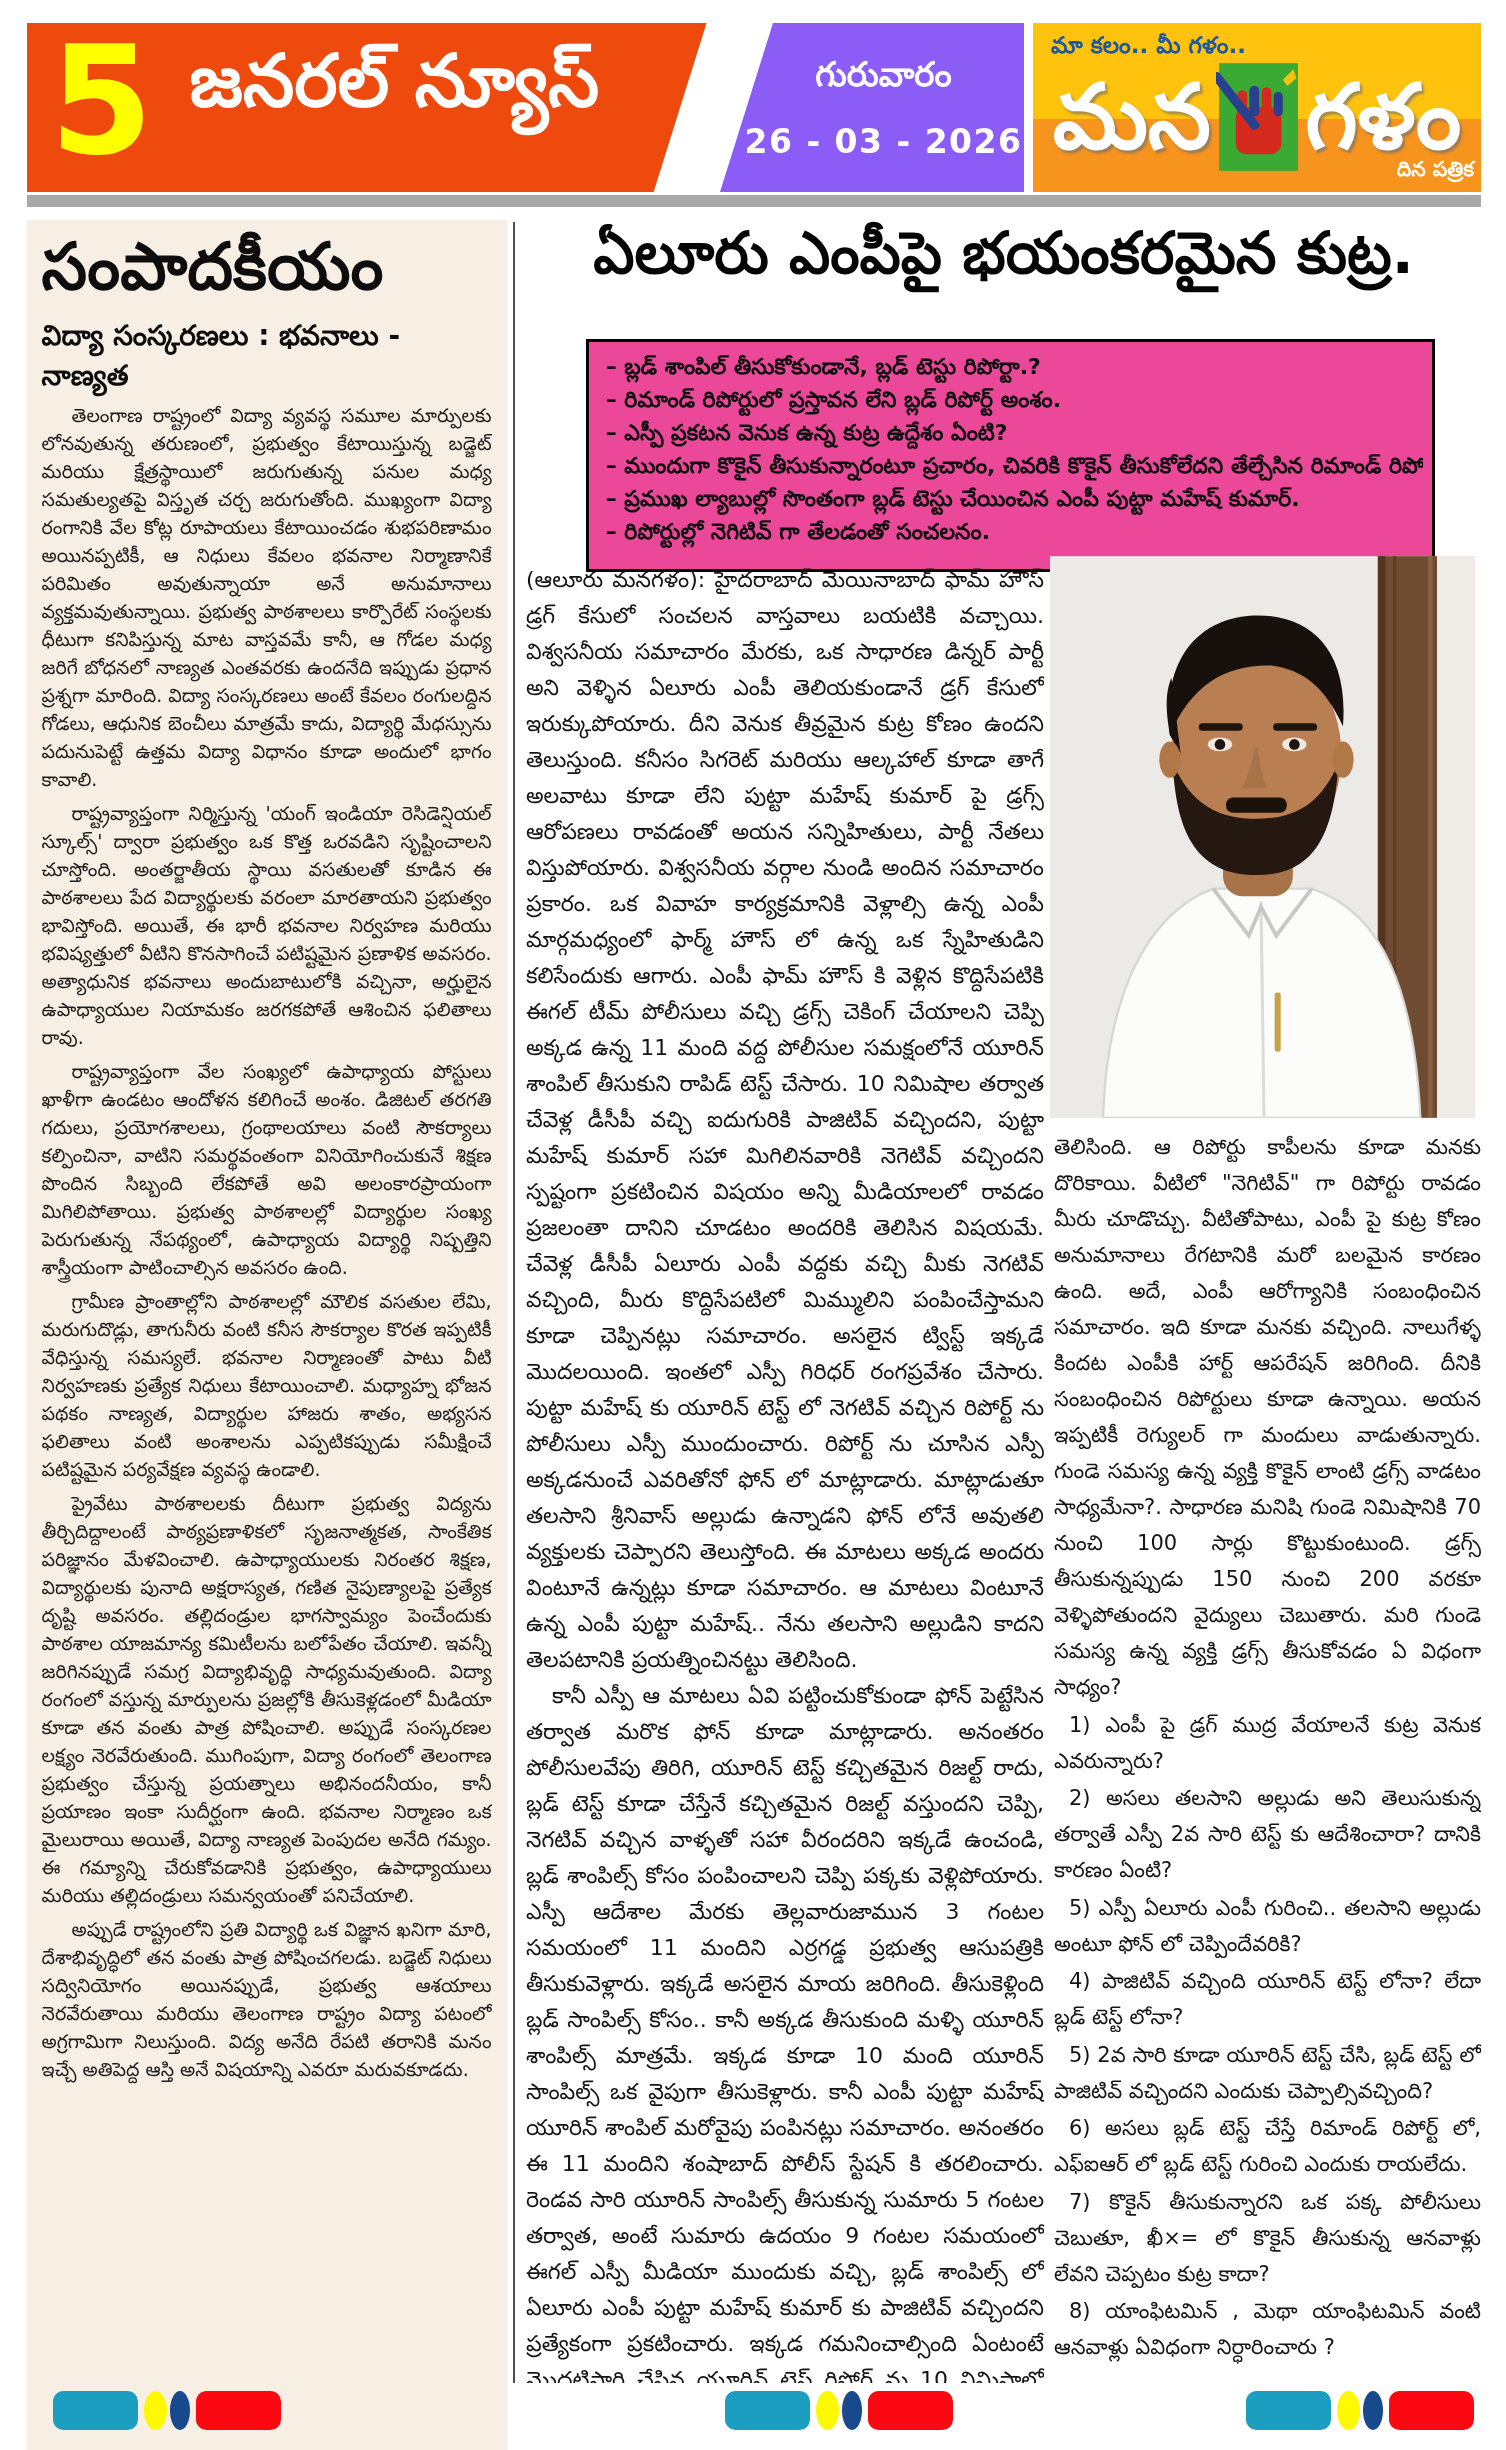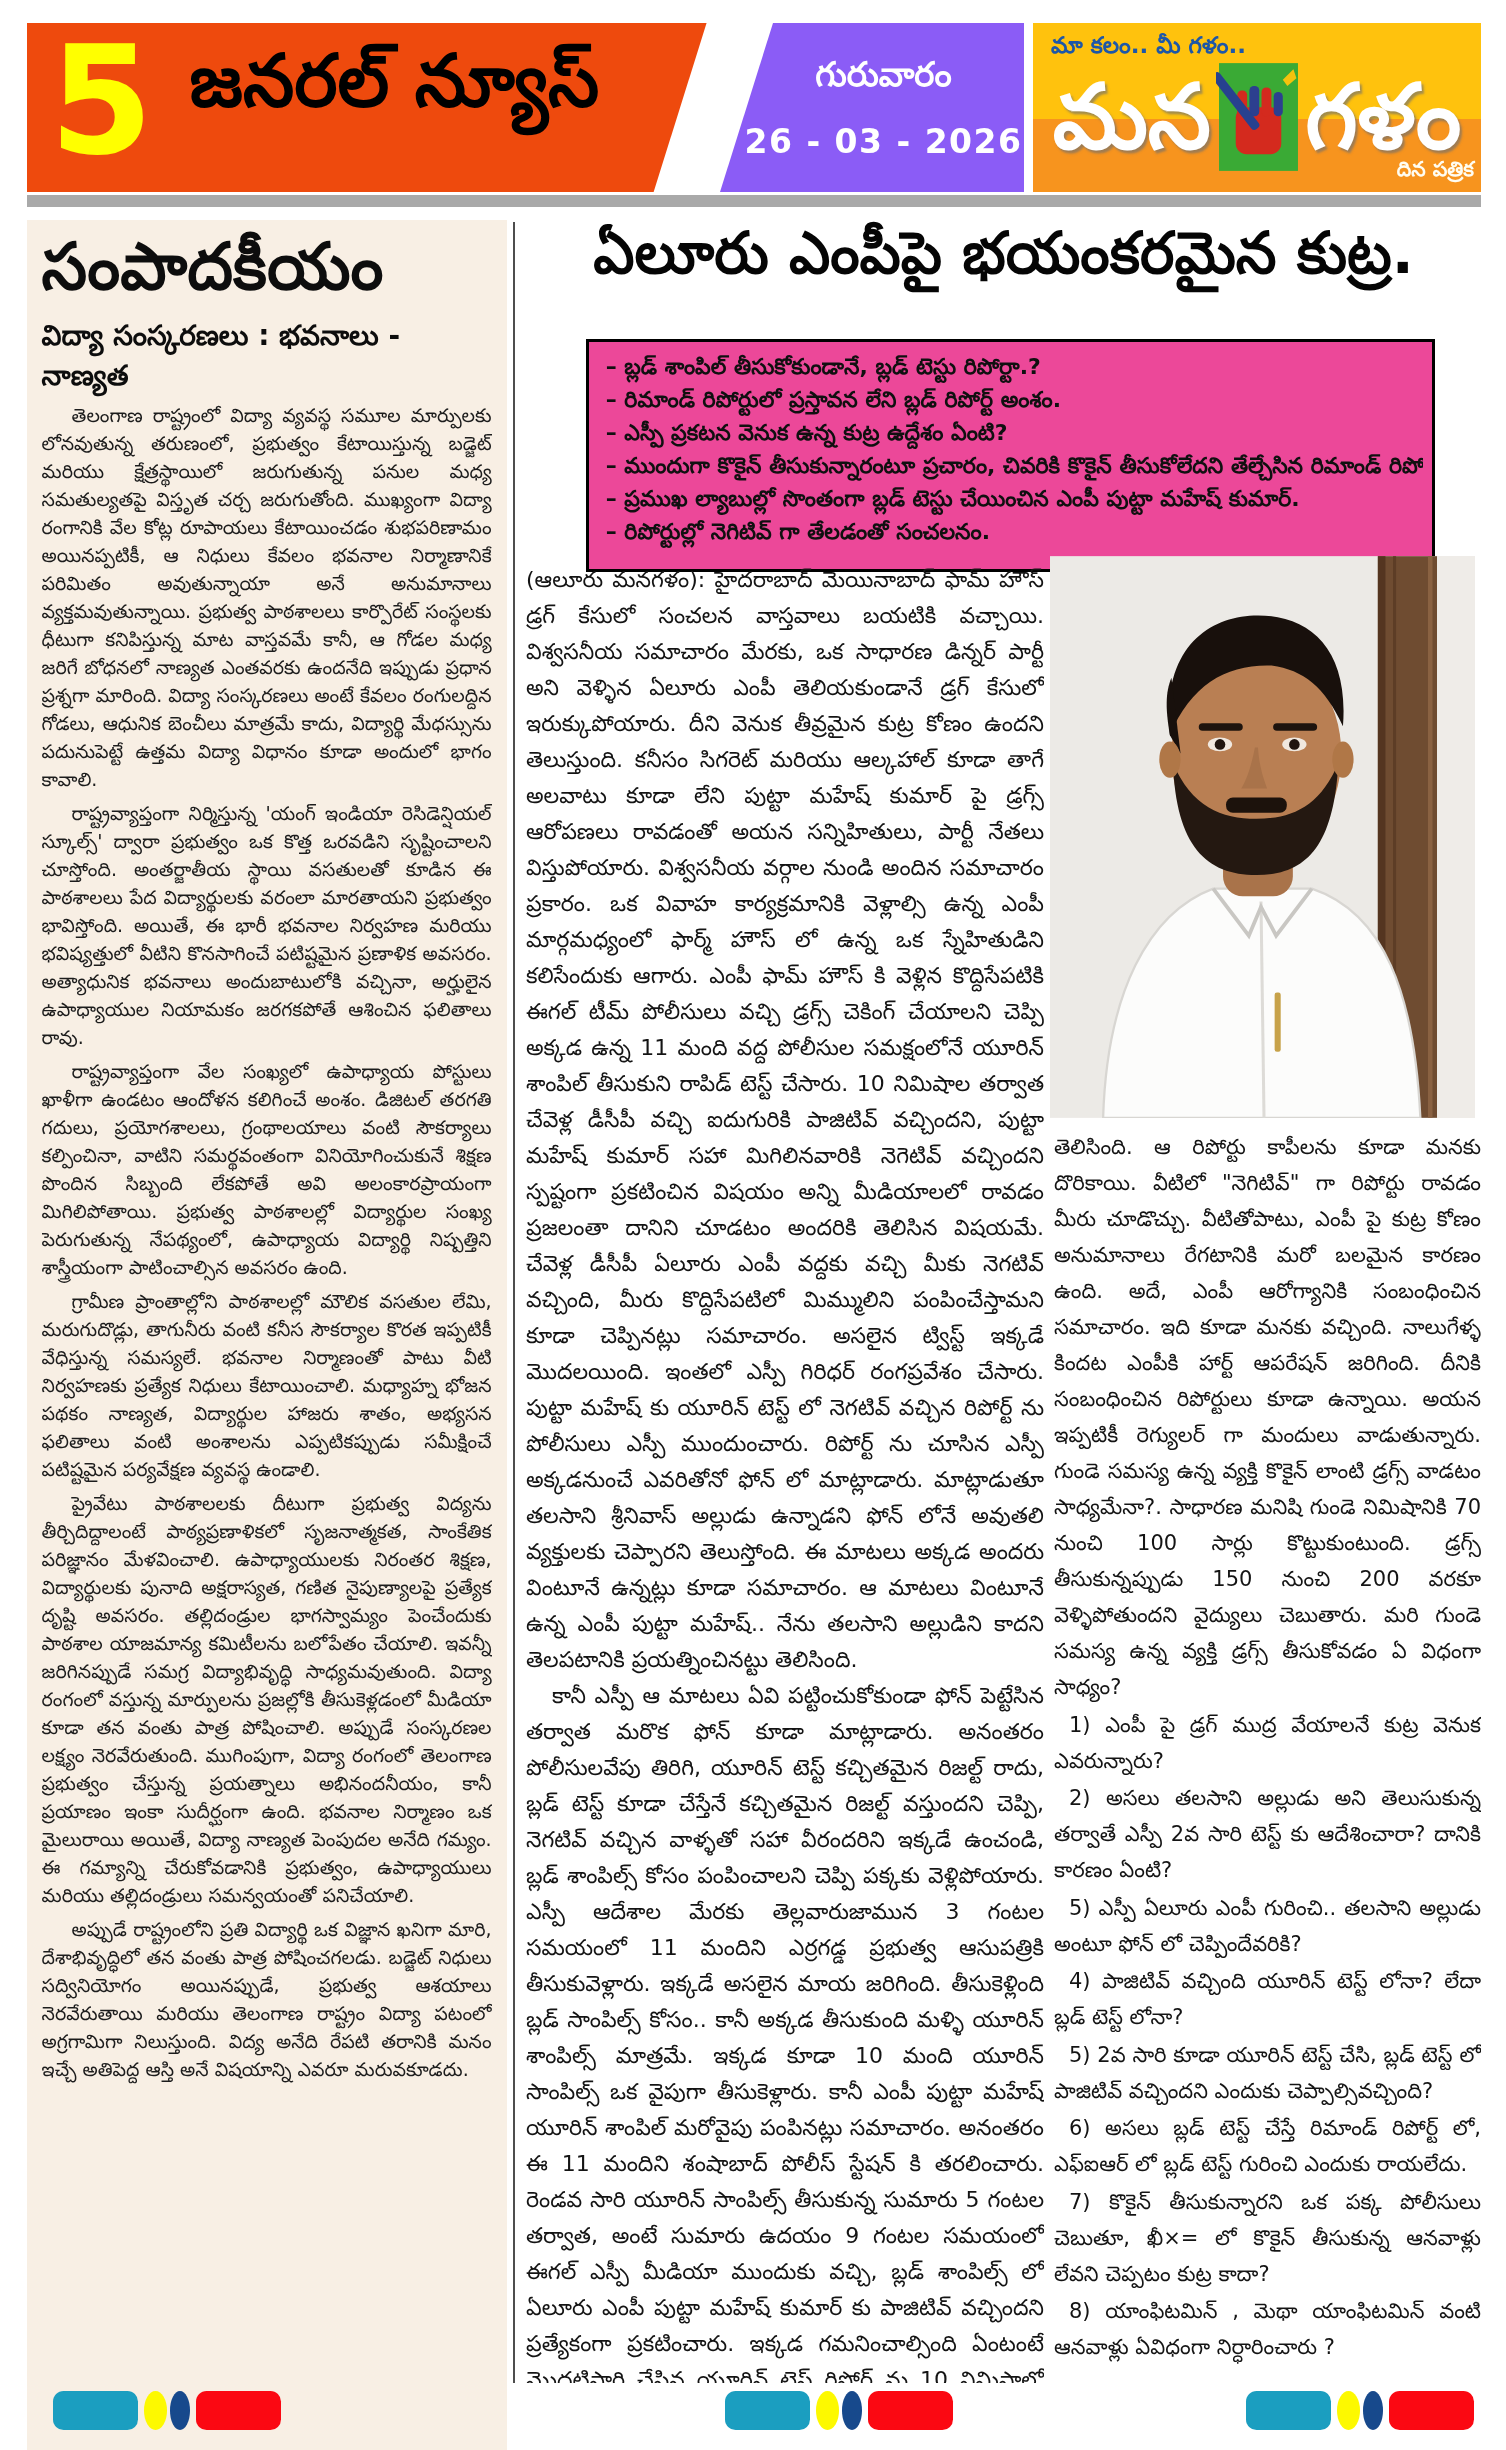--- a/index.html
+++ b/index.html
@@ -7,21 +7,21 @@
     width:1507px;height:2450px;position:relative;background:#ffffff;
     font-family:"DejaVu Sans","Liberation Sans",sans-serif;color:#111;
     overflow:hidden;
   }
   
   .banner-orange{position:absolute;left:26.6px;top:23px;width:680px;height:169px;
     background:#ee4a0d;clip-path:polygon(0 0,100% 0,calc(100% - 53px) 100%,0 100%);}
   .page-num{position:absolute;left:23px;top:-6px;font-size:149px;line-height:169px;
     font-weight:bold;color:#ffff00;}
   .section-title{position:absolute;left:163px;top:0;height:133px;display:flex;align-items:center;
-    font-size:73px;font-weight:bold;color:#000000;white-space:nowrap;}
+    font-size:73px;font-weight:bold;color:#ffffff;white-space:nowrap;}
   .banner-blue{position:absolute;left:720px;top:23px;width:304px;height:169px;background:#8b5cf6;
     clip-path:polygon(53px 0,100% 0,100% 100%,0 100%);
     display:flex;flex-direction:column;align-items:center;justify-content:center;gap:20px;
     color:#fff;font-weight:bold;padding-left:23px;box-sizing:border-box;}
   .hdr-day{font-size:34px;}
   .hdr-date{font-size:33px;letter-spacing:1.5px;}
   .banner-logo{position:absolute;left:1033px;top:23px;width:448px;height:169px;
     background:linear-gradient(180deg,#ffc20d 0 57%,#f7941e 57% 100%);overflow:hidden;}
   .logo-tagline{position:absolute;left:18px;top:9px;font-size:23px;font-weight:bold;color:#1d57a8;}
   .logo-row{position:absolute;left:0;top:33px;width:100%;height:122px;display:flex;

